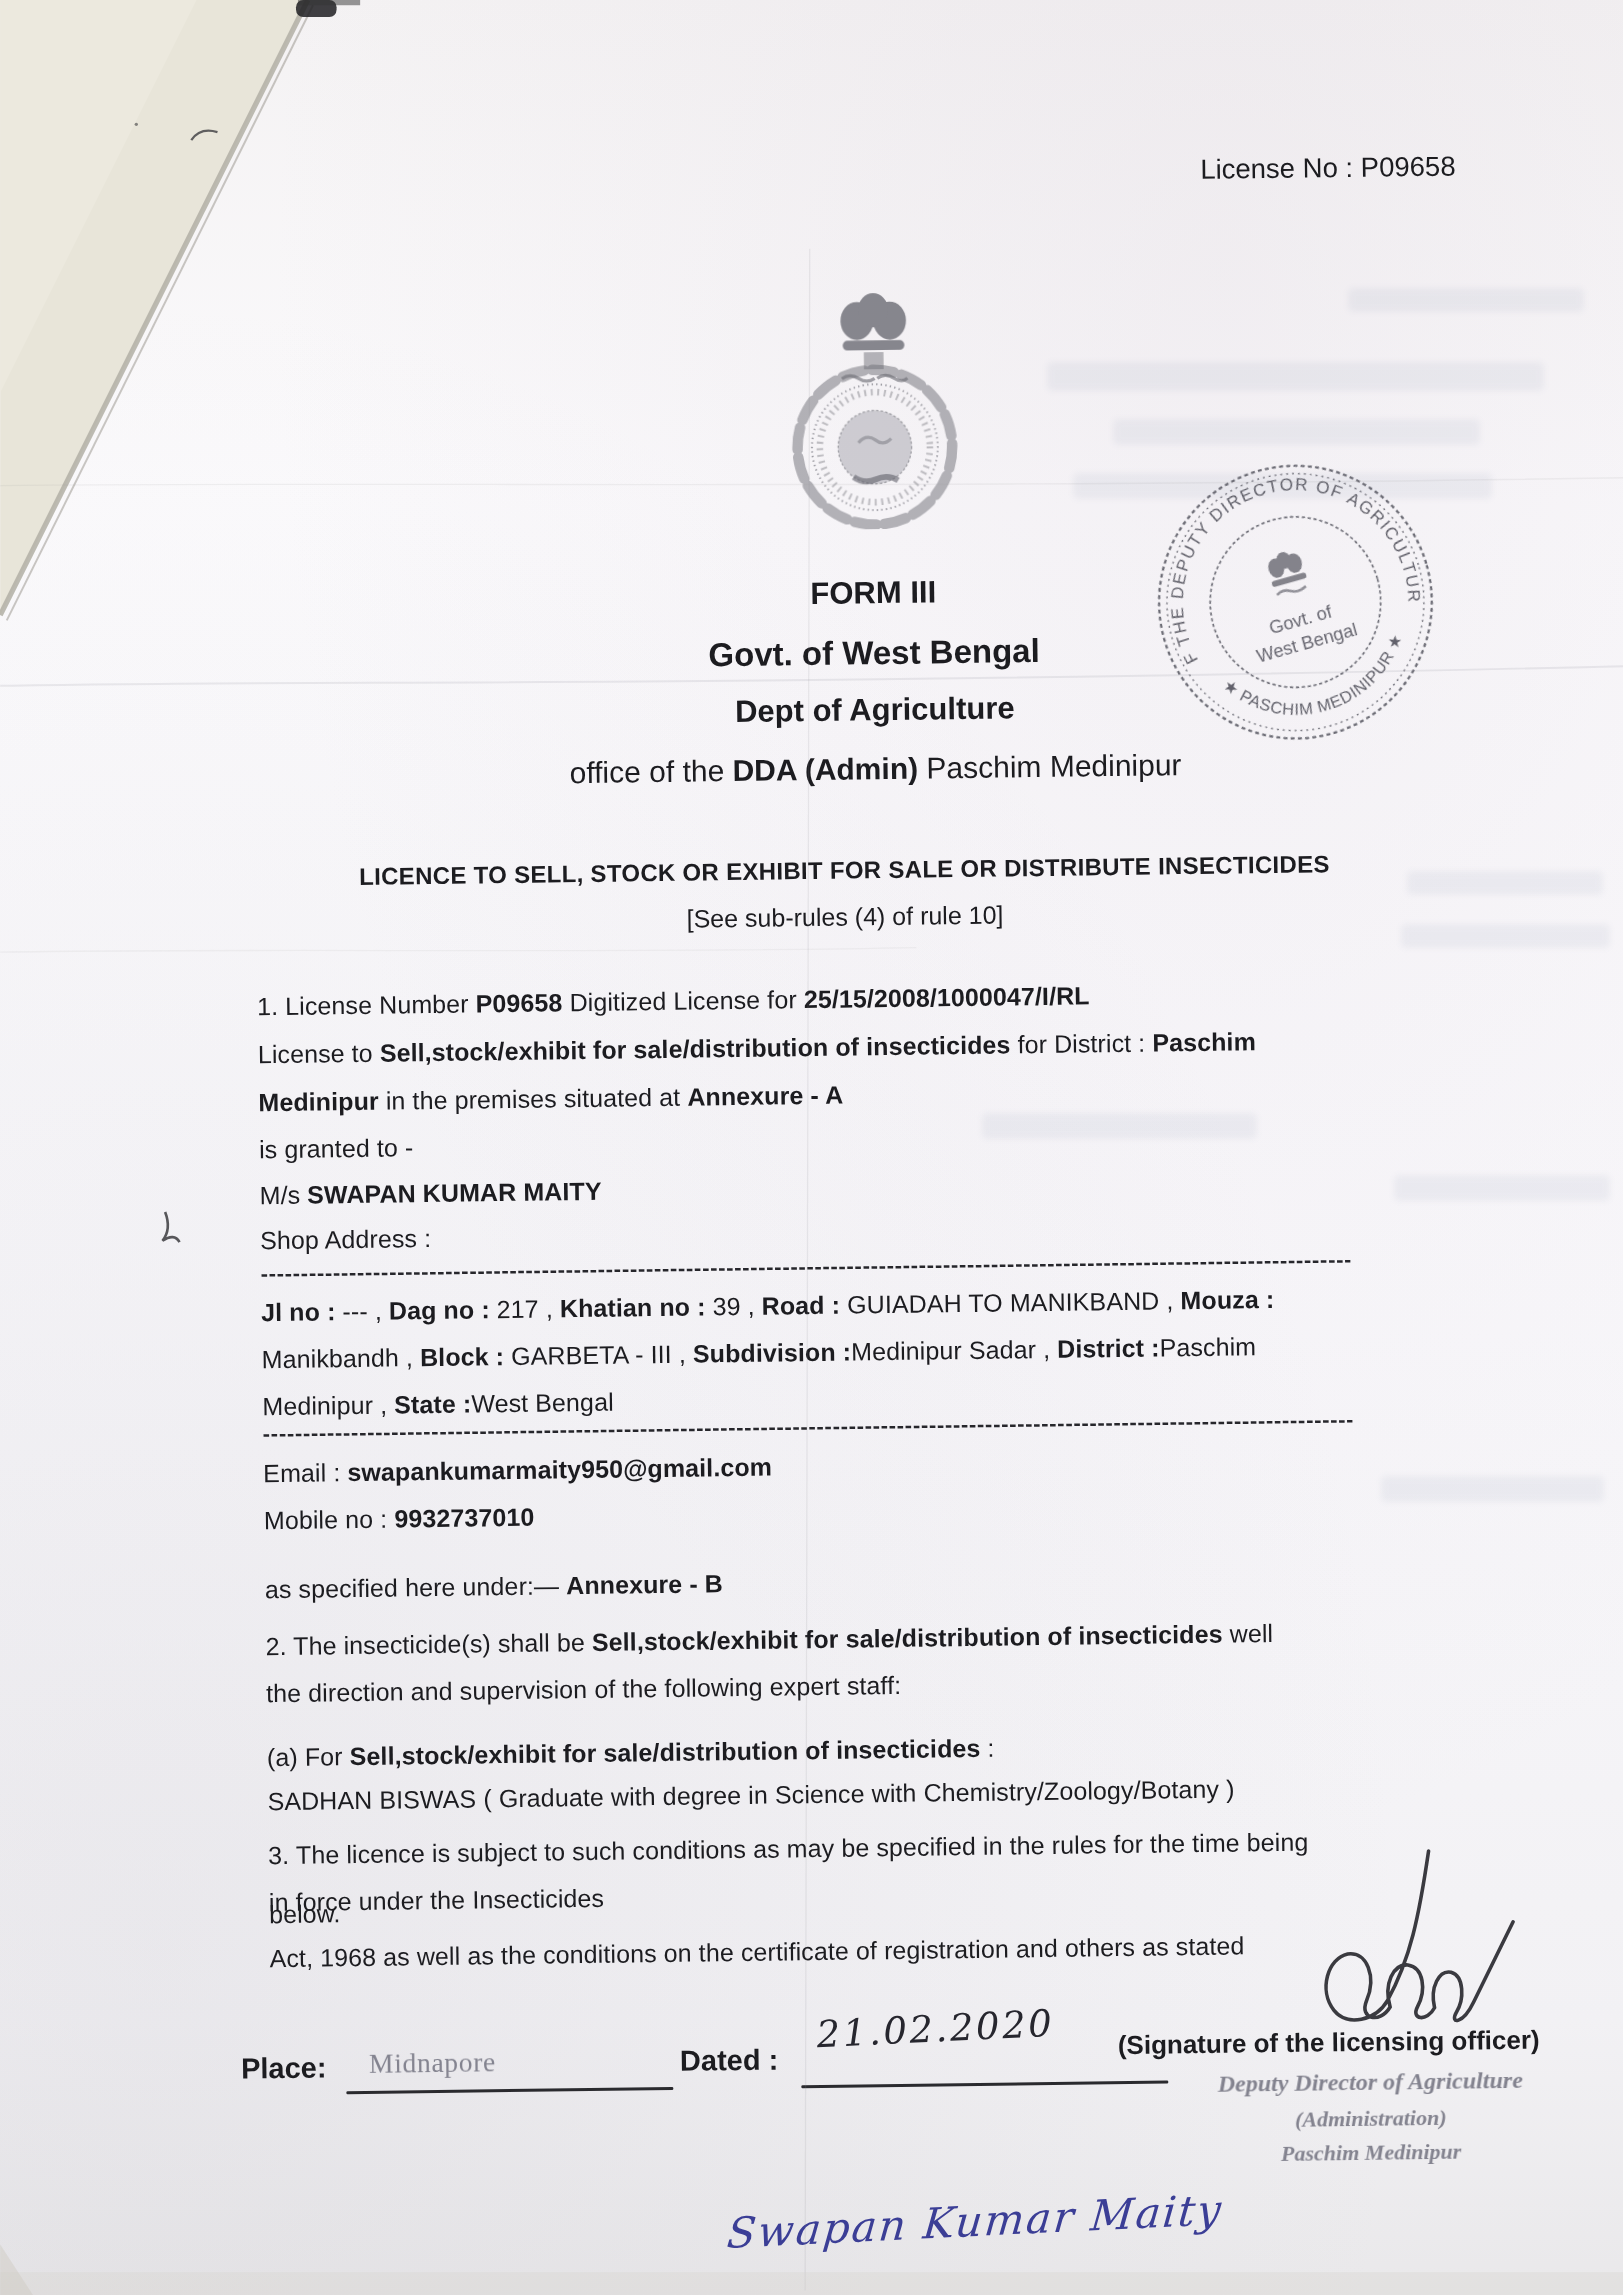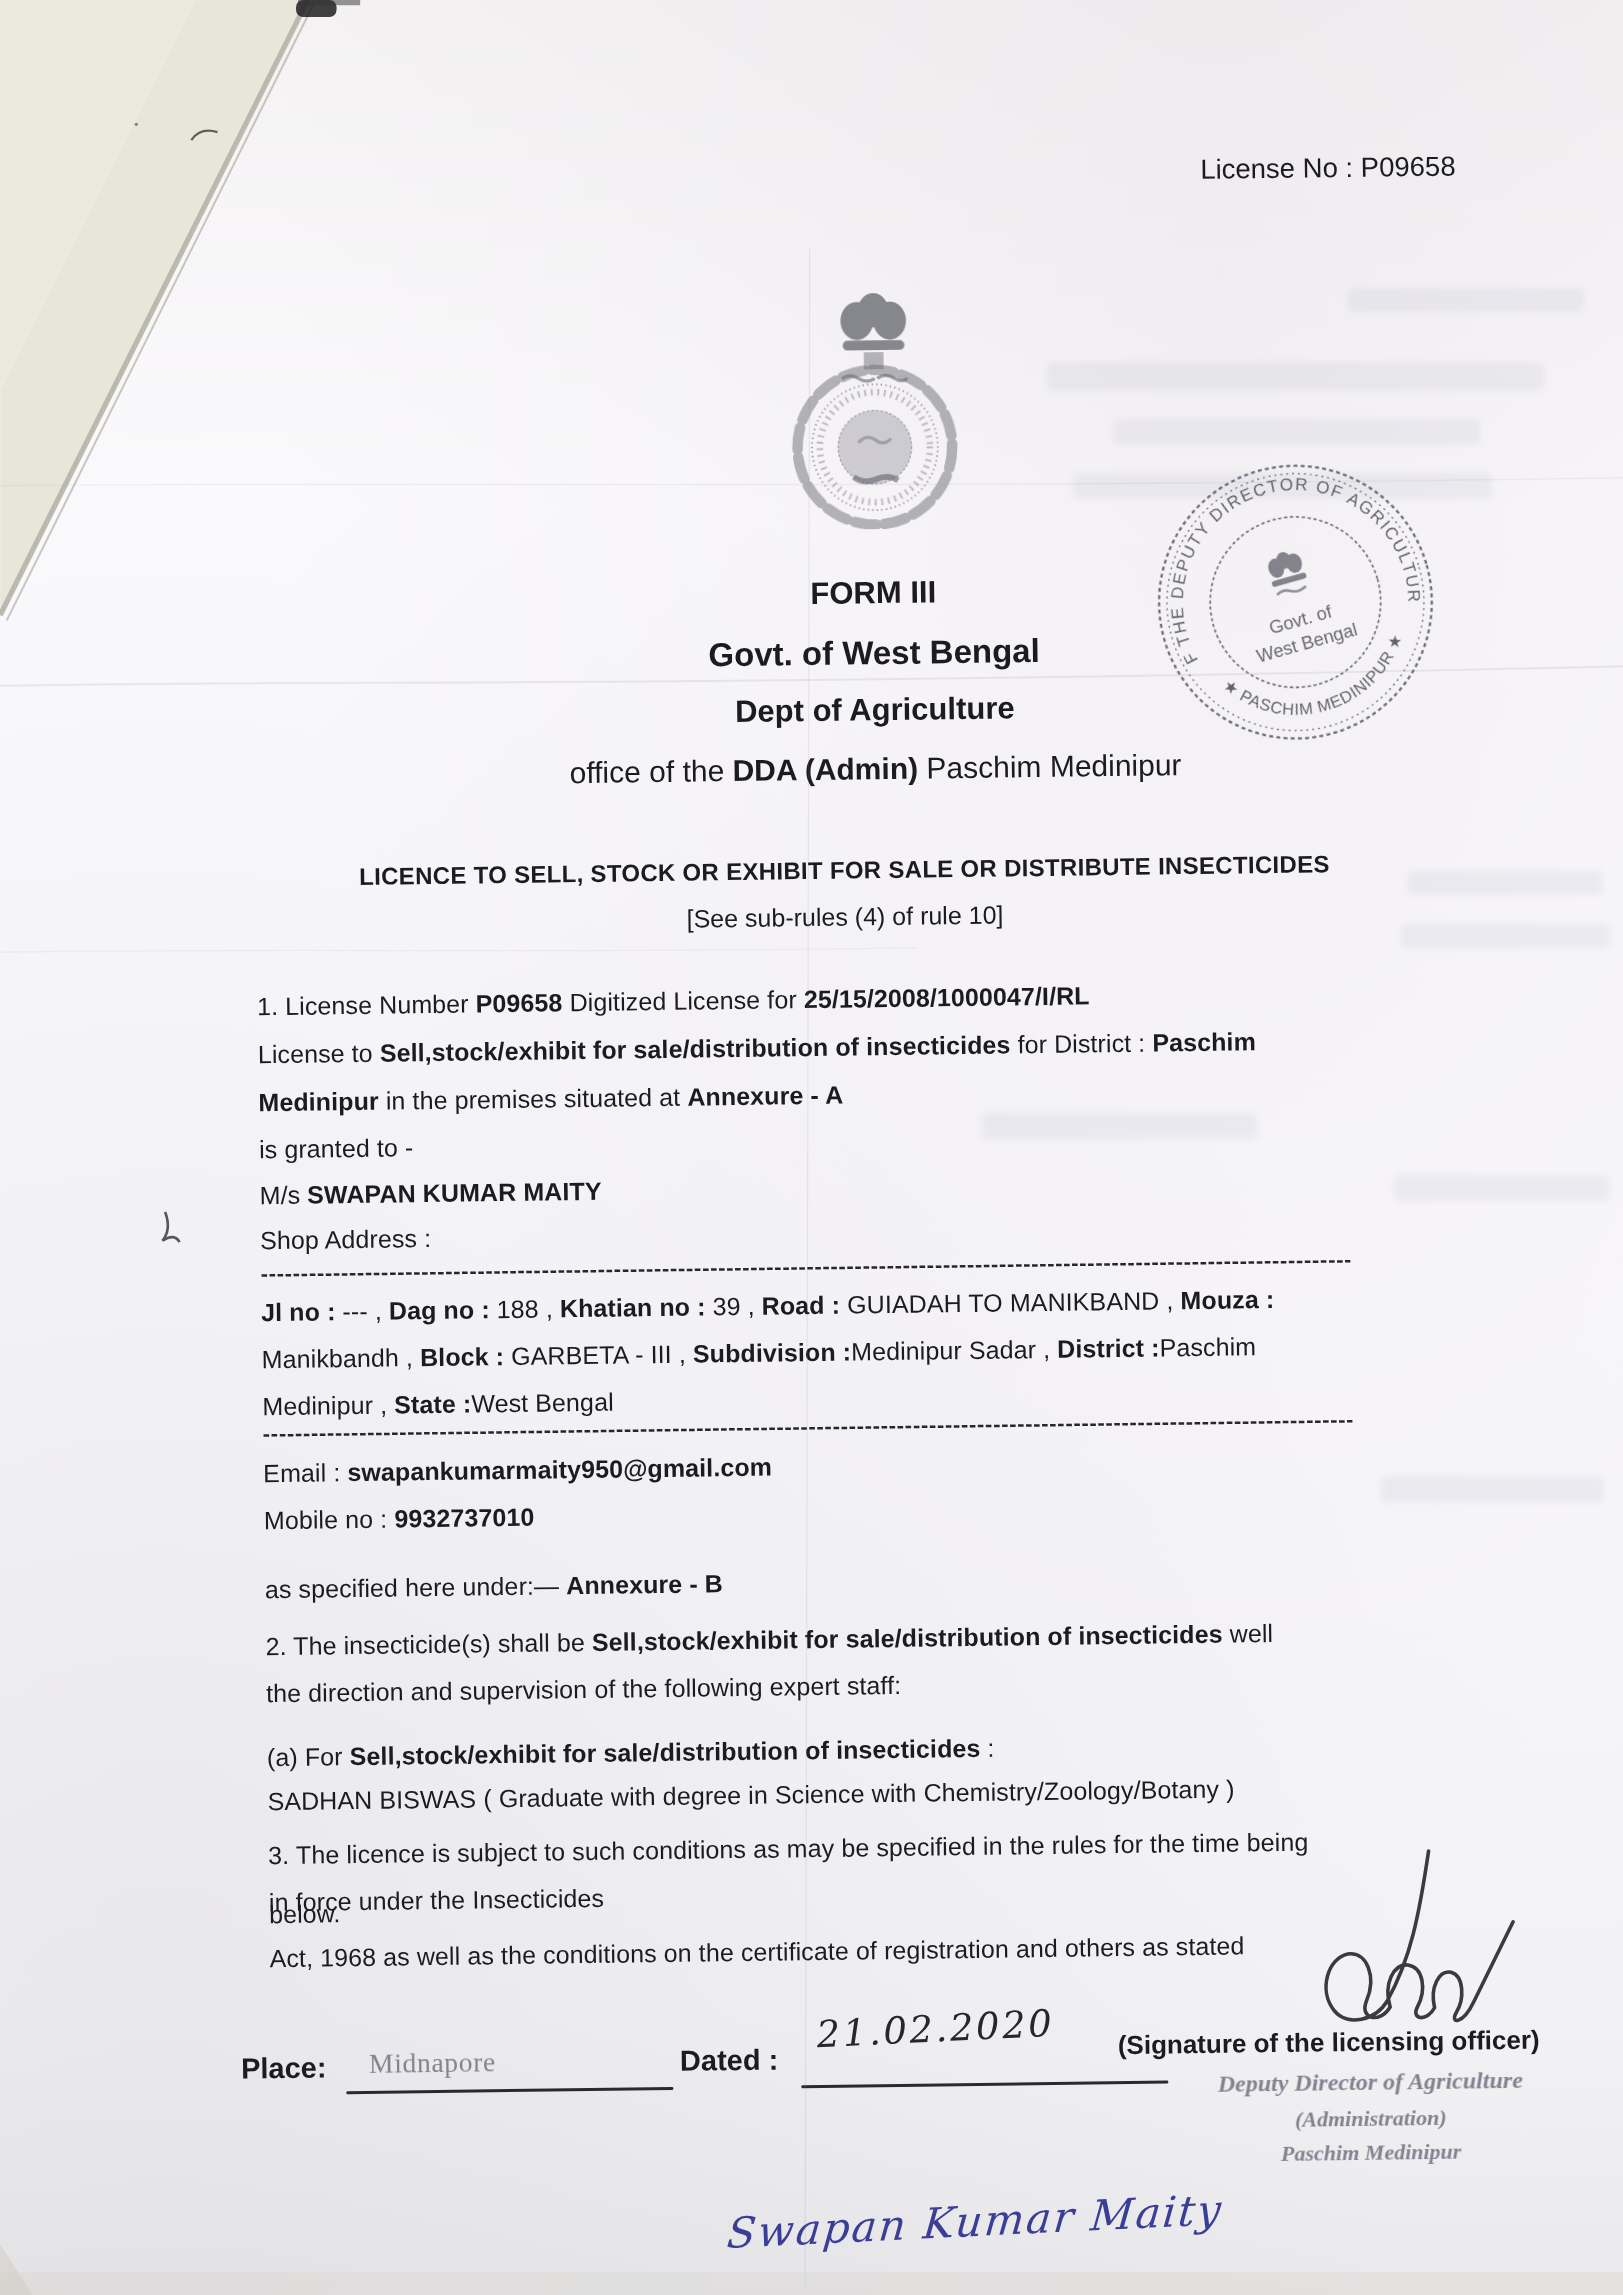--- a/index.html
+++ b/index.html
@@ -95,21 +95,21 @@
     <div class="abs body-line" style="left:259px;top:985px;"><span>1. License Number </span><span class="b">P09658</span><span> Digitized License for </span><span class="b">25/15/2008/1000047/I/RL</span></div>
     <div class="abs body-line" style="left:259px;top:1033px;"><span>License to </span><span class="b">Sell,stock/exhibit for sale/distribution of insecticides</span><span> for District : </span><span class="b">Paschim</span></div>
     <div class="abs body-line" style="left:259px;top:1081px;"><span class="b">Medinipur</span><span> in the premises situated at </span><span class="b">Annexure - A</span></div>
 
     <div class="abs body-line" style="left:259px;top:1128px;">is granted to -</div>
     <div class="abs body-line" style="left:259px;top:1174px;"><span>M/s </span><span class="b">SWAPAN KUMAR MAITY</span></div>
     <div class="abs body-line" style="left:259px;top:1219px;">Shop Address :</div>
 
     <div class="abs dash-line" style="left:259px;top:1254px;">------------------------------------------------------------------------------------------------------------------------------------------------------</div>
 
-    <div class="abs body-line" style="left:259px;top:1291px;"><span class="b">Jl no :</span><span> --- , </span><span class="b">Dag no :</span><span> 188 , </span><span class="b">Khatian no :</span><span> 39 , </span><span class="b">Road :</span><span> GUIADAH TO MANIKBAND , </span><span class="b">Mouza :</span></div>
+    <div class="abs body-line" style="left:259px;top:1291px;"><span class="b">Jl no :</span><span> --- , </span><span class="b">Dag no :</span><span> 217 , </span><span class="b">Khatian no :</span><span> 39 , </span><span class="b">Road :</span><span> GUIADAH TO MANIKBAND , </span><span class="b">Mouza :</span></div>
     <div class="abs body-line" style="left:259px;top:1338px;"><span>Manikbandh , </span><span class="b">Block :</span><span> GARBETA - III , </span><span class="b">Subdivision :</span><span>Medinipur Sadar , </span><span class="b">District :</span><span>Paschim</span></div>
     <div class="abs body-line" style="left:259px;top:1385px;"><span>Medinipur , </span><span class="b">State :</span><span>West Bengal</span></div>
 
     <div class="abs dash-line" style="left:259px;top:1414px;">------------------------------------------------------------------------------------------------------------------------------------------------------</div>
 
     <div class="abs body-line" style="left:259px;top:1452px;"><span>Email : </span><span class="b">swapankumarmaity950@gmail.com</span></div>
     <div class="abs body-line" style="left:259px;top:1499px;"><span>Mobile no : </span><span class="b">9932737010</span></div>
     <div class="abs body-line" style="left:259px;top:1568px;"><span>as specified here under:— </span><span class="b">Annexure - B</span></div>
 
     <div class="abs body-line" style="left:259px;top:1625px;"><span>2. The insecticide(s) shall be </span><span class="b">Sell,stock/exhibit for sale/distribution of insecticides</span><span> well</span></div>

